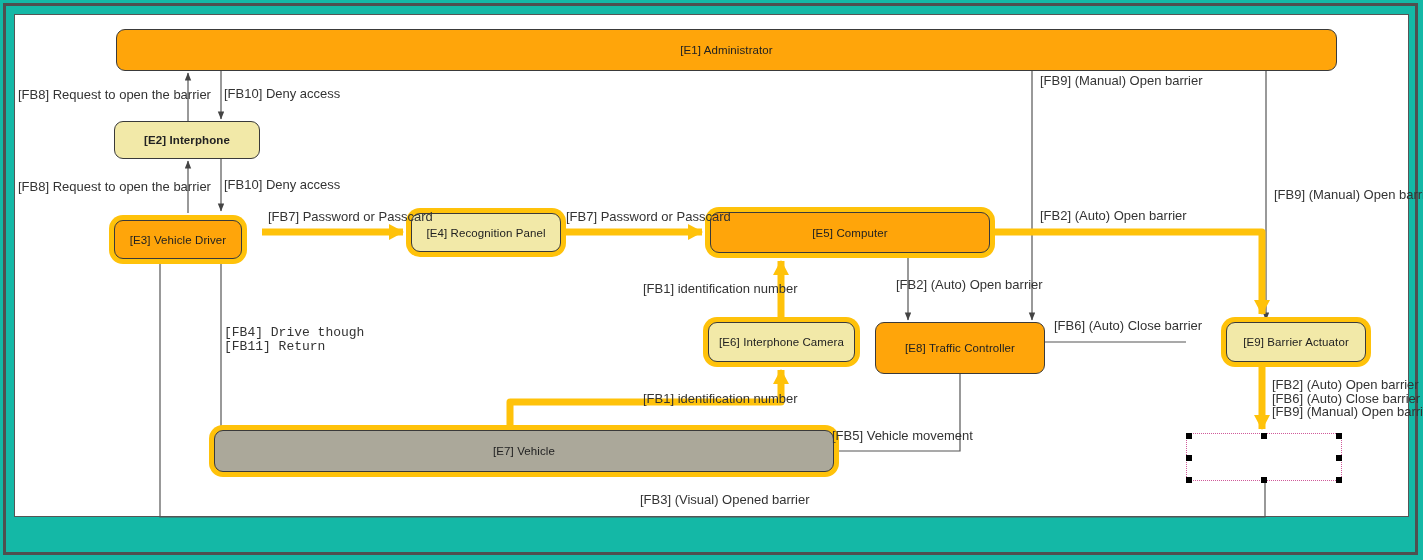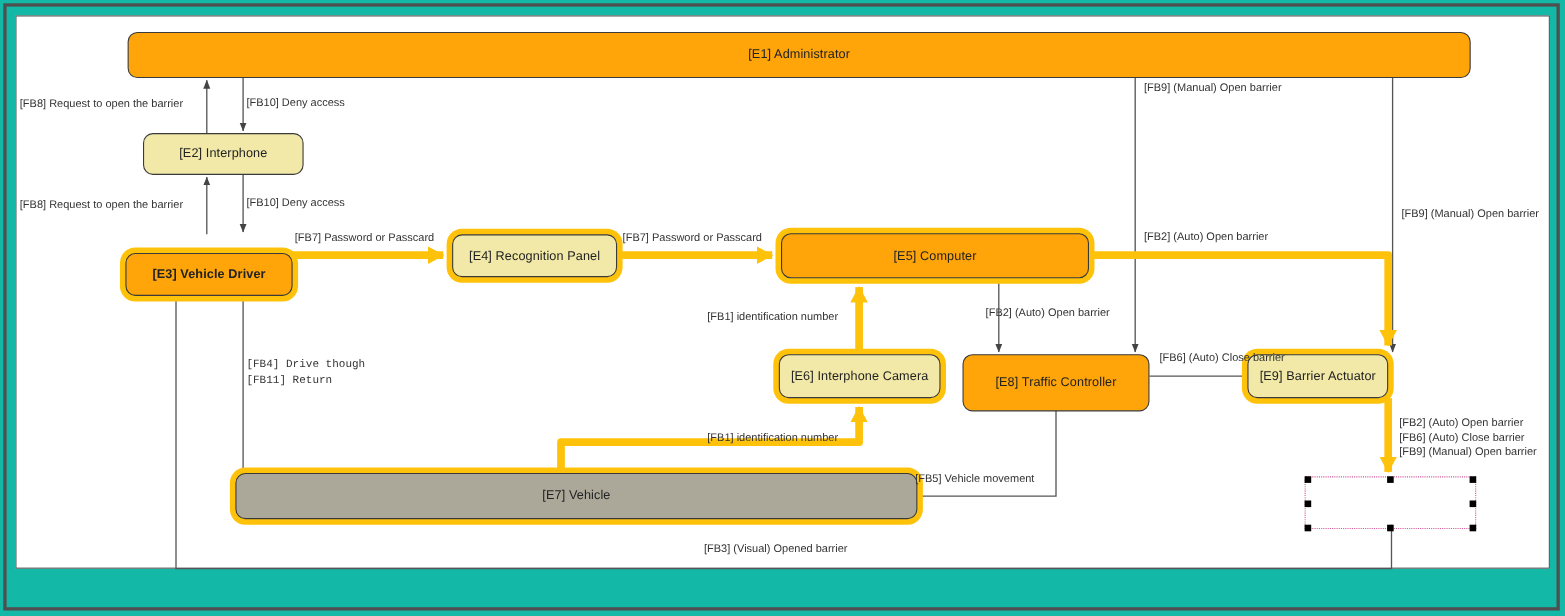--- a/index.html
+++ b/index.html
@@ -10,21 +10,21 @@
   #innerframe{position:absolute;left:14px;top:14px;width:1395px;height:503px;
               border:1px solid #555;box-sizing:border-box;background:#fff;}
   svg#wires{position:absolute;left:0;top:0;width:1423px;height:560px;pointer-events:none;}
   .node{position:absolute;box-sizing:border-box;display:flex;align-items:center;
         justify-content:center;border:1.4px solid #3a3a3a;border-radius:9px;
         font-size:11.5px;color:#222;letter-spacing:.1px;text-align:center;}
   .n-orange{background:#FFA50A;}
   .n-yellow{background:#F2E9A8;}
   .n-gray{background:#ABA89A;}
   .glow{box-shadow:0 0 0 5px #FFC20A;}
-  .lbl{position:absolute;font-size:10px;color:#333;white-space:pre;line-height:13.5px;}
+  .lbl{position:absolute;font-size:13px;color:#333;white-space:pre;line-height:13.5px;}
   .handle{position:absolute;width:6px;height:6px;background:#000;}
   .selbox{position:absolute;border:1px dotted #d05a9a;box-sizing:border-box;}
 </style>
 </head>
 <body>
 
 <div id="stage">
 
   <div id="outerframe"></div>
   <div id="innerframe"></div>
@@ -73,25 +73,25 @@
       <path d="M510,430 L510,402 L781,402 L781,370" marker-end="url(#arY)"></path>
       <path d="M990,232 L1262,232 L1262,314" marker-end="url(#arY)"></path>
       <path d="M1262,362 L1262,429" marker-end="url(#arY)"></path>
     </g>
   </svg>
 
   <div class="node n-orange" style="left:116px;top:29px;width:1221px;height:42px;">
       <span>[E1] Administrator</span>
     </div>
 
-  <div class="node n-yellow" style="left:130px;top:121px;width:146px;height:38px;">
+  <div class="node n-yellow" style="left:114px;top:121px;width:146px;height:38px;font-weight:bold;">
       <span>[E2] Interphone</span>
     </div>
 
-  <div class="node n-orange glow" style="left:114px;top:230px;width:152px;height:39px;font-weight:bold;">
+  <div class="node n-orange glow" style="left:114px;top:220px;width:128px;height:39px;">
       <span>[E3] Vehicle Driver</span>
     </div>
 
   <div class="node n-yellow glow" style="left:411px;top:213px;width:150px;height:39px;">
       <span>[E4] Recognition Panel</span>
     </div>
 
   <div class="node n-orange glow" style="left:710px;top:212px;width:280px;height:41px;">
       <span>[E5] Computer</span>
     </div>
@@ -101,21 +101,21 @@
     </div>
 
   <div class="node n-gray glow" style="left:200px;top:430px;width:620px;height:42px;margin-left:14px;">
       <span>[E7] Vehicle</span>
     </div>
 
   <div class="node n-orange" style="left:875px;top:322px;width:170px;height:52px;">
       <span>[E8] Traffic Controller</span>
     </div>
 
-  <div class="node n-yellow glow" style="left:1134px;top:322px;width:128px;height:40px;">
+  <div class="node n-yellow glow" style="left:1226px;top:322px;width:140px;height:40px;">
       <span>[E9] Barrier Actuator</span>
     </div>
 
 
   <div class="selbox" style="left:1186px;top:433px;width:156px;height:48px;"></div>
   <div class="handle" style="left:1186px;top:433px;"></div>
   <div class="handle" style="left:1261px;top:433px;"></div>
   <div class="handle" style="left:1336px;top:433px;"></div>
   <div class="handle" style="left:1186px;top:455px;"></div>
   <div class="handle" style="left:1336px;top:455px;"></div>

